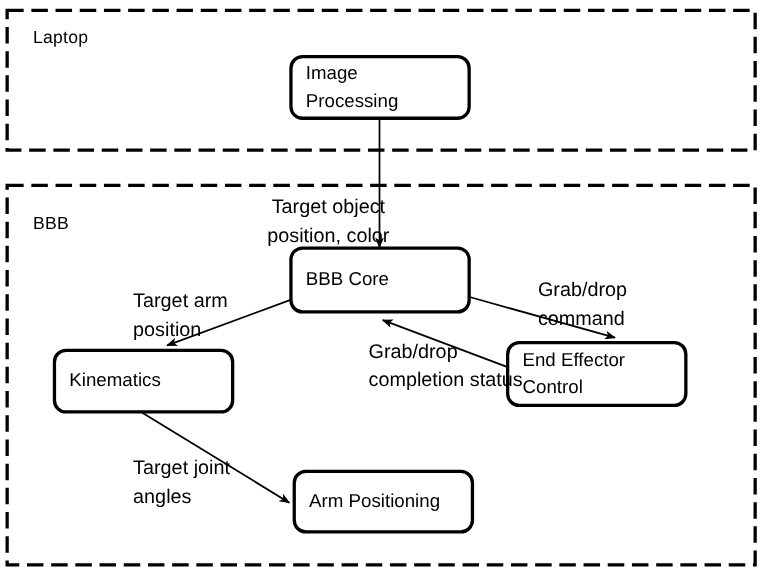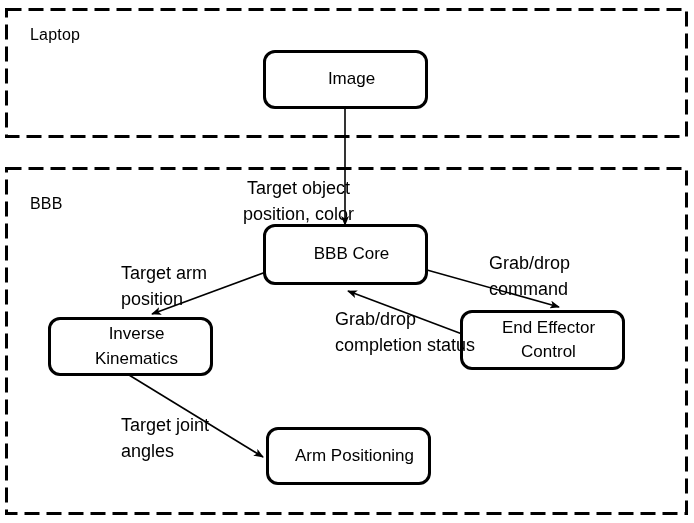--- a/index.html
+++ b/index.html
@@ -38,21 +38,20 @@
     display: flex;
     flex-direction: column;
     justify-content: center;
     padding-left: 12px;
     color: #000000;
     font-size: 17px;
     line-height: 1.42;
   }
   .node .line {
     white-space: nowrap;
-    text-align: center;
   }
   .edge-label {
     position: absolute;
     font-size: 18px;
     color: #000000;
     line-height: 1.45;
     white-space: nowrap;
   }
   .edge-label .line {
     display: block;
@@ -87,28 +86,28 @@
 
     <line x1="129" y1="375" x2="263" y2="457" stroke="#000000" stroke-width="1.6" marker-end="url(#arrowhead)"></line>
   </svg>
 
   <div class="group-label" style="left:30px; top:26px;">Laptop</div>
 
   <div class="group-label" style="left:30px; top:195px;">BBB</div>
 
   <div class="node" style="left:263px; top:50px; width:165px; height:59px;">
     <span class="line">Image</span>
+    <span class="line">Processing</span>
   </div>
 
   <div class="node" style="left:263px; top:224px; width:165px; height:61px;">
     <span class="line">BBB Core</span>
   </div>
 
   <div class="node" style="left:48px; top:317px; width:165px; height:59px;">
-    <span class="line">Inverse</span>
     <span class="line">Kinematics</span>
   </div>
 
   <div class="node" style="left:460px; top:310px; width:165px; height:60px;">
     <span class="line">End Effector</span>
     <span class="line">Control</span>
   </div>
 
   <div class="node" style="left:266px; top:427px; width:165px; height:58px;">
     <span class="line">Arm Positioning</span>

